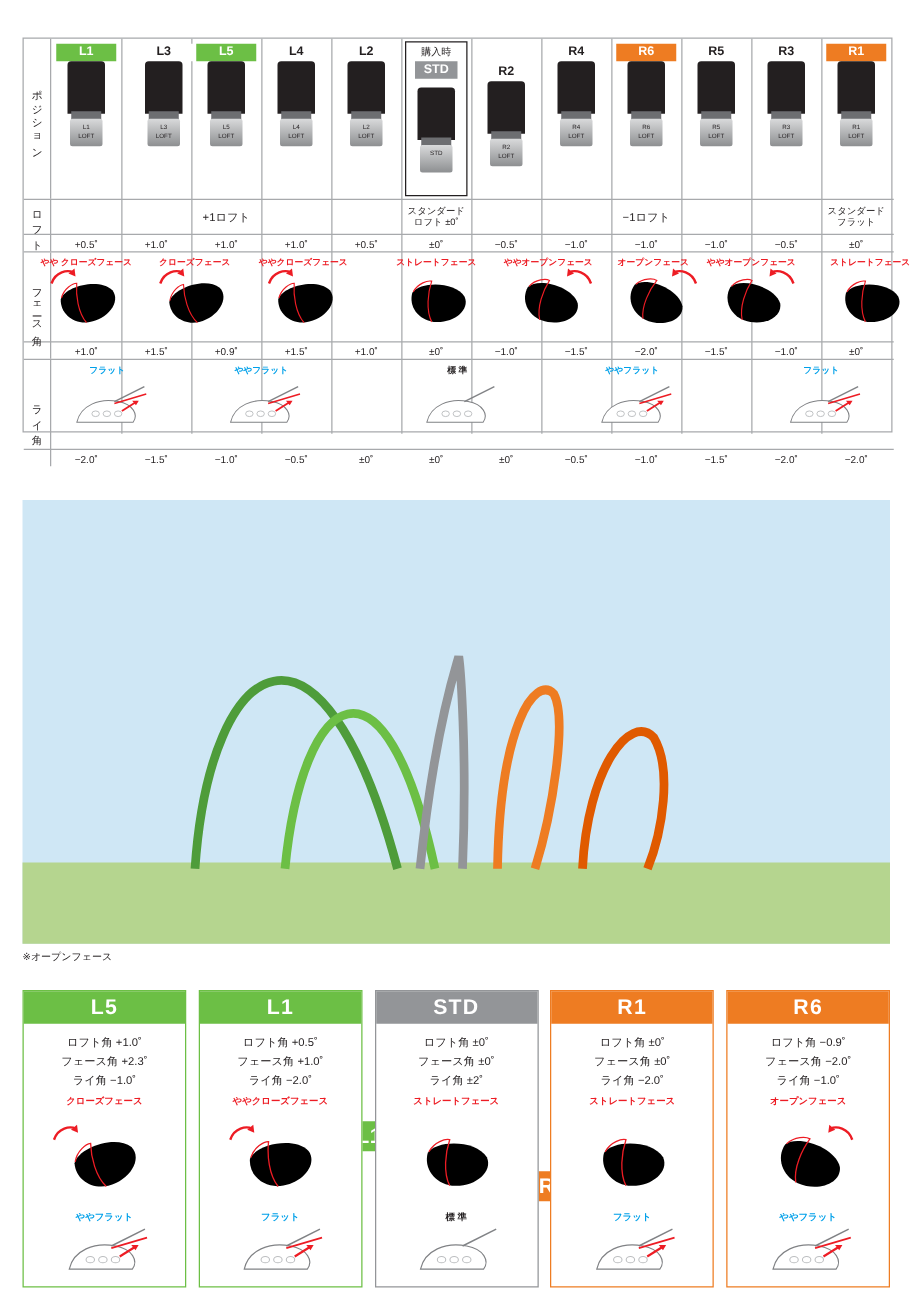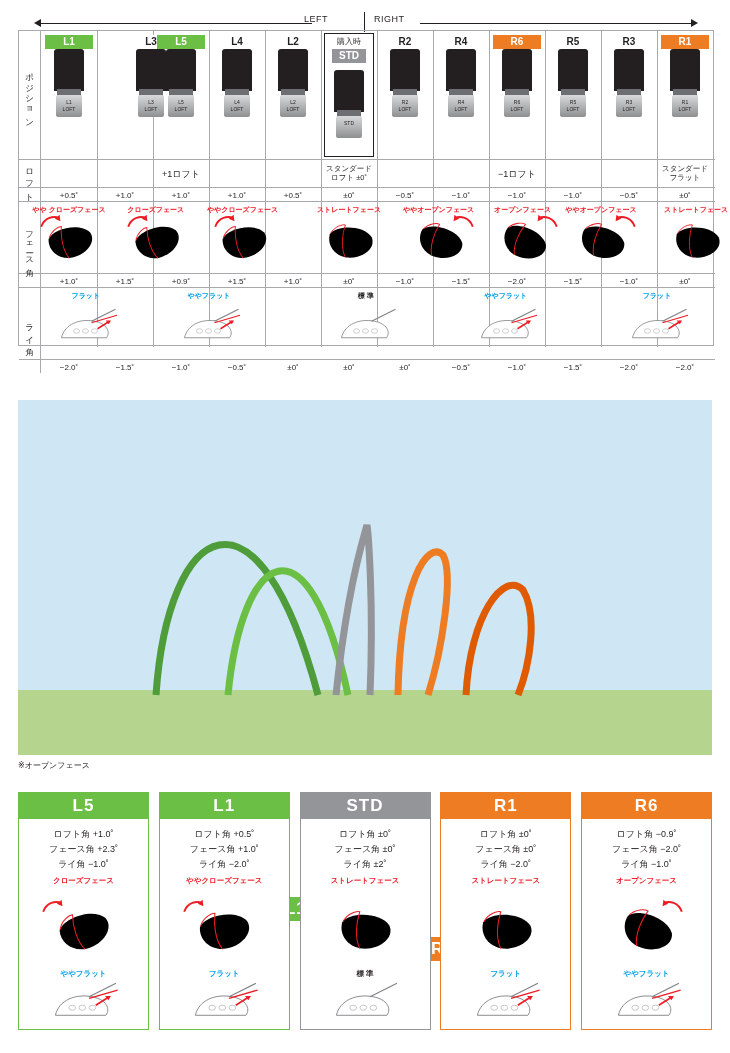--- a/index.html
+++ b/index.html
@@ -52,29 +52,20 @@
   .spec{margin:8px 0 0 0;padding:0 8px;font-size:9px;line-height:15px;text-align:center;}
   .card-cap{font-size:7.5px;font-weight:bold;text-align:center;margin-top:4px;}
   .card-head{position:absolute;left:50%;transform:translateX(-50%);width:70px;height:52px;}
   .card-lie{position:absolute;left:50%;transform:translateX(-50%);width:74px;height:44px;}
 </style>
 </head>
 <body>
 
 <div id="top-chart">
 
-  <div class="lr-bar">
-    <div class="lr-line" style="left:6px;width:272px;"></div>
-    <div class="lr-arrow" style="left:0;border-right:7px solid #231f20;"></div>
-    <div class="lr-label" style="left:270px;">LEFT</div>
-    <div style="position:absolute;left:330px;top:0;width:1px;height:20px;background:#231f20;"></div>
-    <div class="lr-label" style="left:340px;">RIGHT</div>
-    <div class="lr-line" style="left:386px;width:272px;"></div>
-    <div class="lr-arrow" style="left:657px;border-left:7px solid #231f20;"></div>
-  </div>
 
   <div class="grid">
 
     <div class="hline" style="top:128px;"></div>
     <div class="hline" style="top:156px;"></div>
     <div class="hline" style="top:170px;"></div>
     <div class="hline" style="top:242px;"></div>
     <div class="hline" style="top:256px;"></div>
     <div class="hline" style="top:328px;"></div>
 
@@ -105,21 +96,21 @@
         <div class="vline" style="left: 638px; top: 0px; height: 316px;"></div>
         <div class="cell-head" style="left: 22px; width: 56px;">
           <div class="pos-badge" style="background:#6cbf45;color:#ffffff">L1</div>
           <div class="hosel">
             <div class="body"></div>
             <div class="ferrule"></div>
             <div class="sleeve"></div>
             <div class="mark">L1<br>LOFT</div>
           </div>
         </div>
-        <div class="cell-head" style="left: 88px; width: 56px; padding-left: 32px;">
+        <div class="cell-head" style="left: 68px; width: 56px; padding-left: 32px;">
           <div class="pos-badge" style="background:#ffffff;color:#231f20">L3</div>
           <div class="hosel">
             <div class="body"></div>
             <div class="ferrule"></div>
             <div class="sleeve"></div>
             <div class="mark">L3<br>LOFT</div>
           </div>
         </div>
         <div class="cell-head" style="left: 134px; width: 56px;">
           <div class="pos-badge" style="background:#6cbf45;color:#ffffff">L5</div>
@@ -153,21 +144,21 @@
             <div class="buy-title">購入時</div>
             <div class="buy-std">STD</div>
             <div class="hosel" style="top:36px">
               <div class="body"></div>
               <div class="ferrule"></div>
               <div class="sleeve"></div>
               <div class="mark">STD</div>
             </div>
           </div>
         </div>
-        <div class="cell-head" style="left: 358px; width: 56px;">
+        <div class="cell-head" style="left: 358px; width: 56px; margin-top: 16px;">
           <div class="pos-badge" style="background:#ffffff;color:#231f20">R2</div>
           <div class="hosel">
             <div class="body"></div>
             <div class="ferrule"></div>
             <div class="sleeve"></div>
             <div class="mark">R2<br>LOFT</div>
           </div>
         </div>
         <div class="cell-head" style="left: 414px; width: 56px;">
           <div class="pos-badge" style="background:#ffffff;color:#231f20">R4</div>

